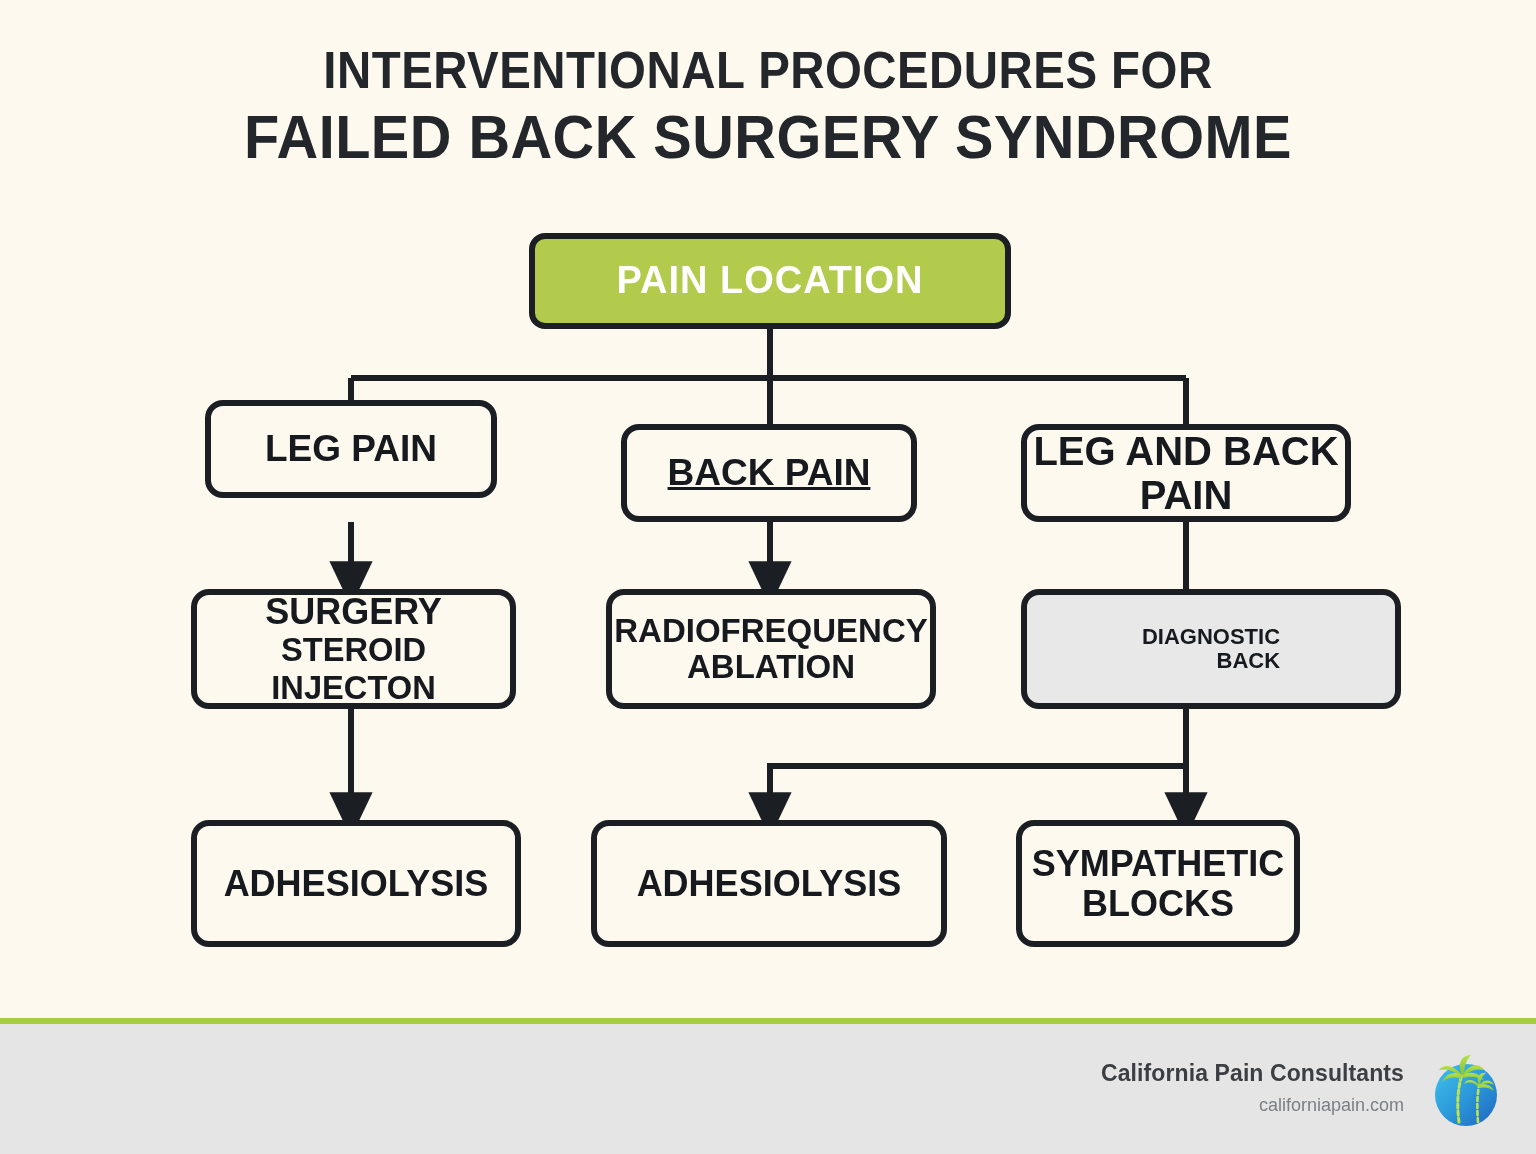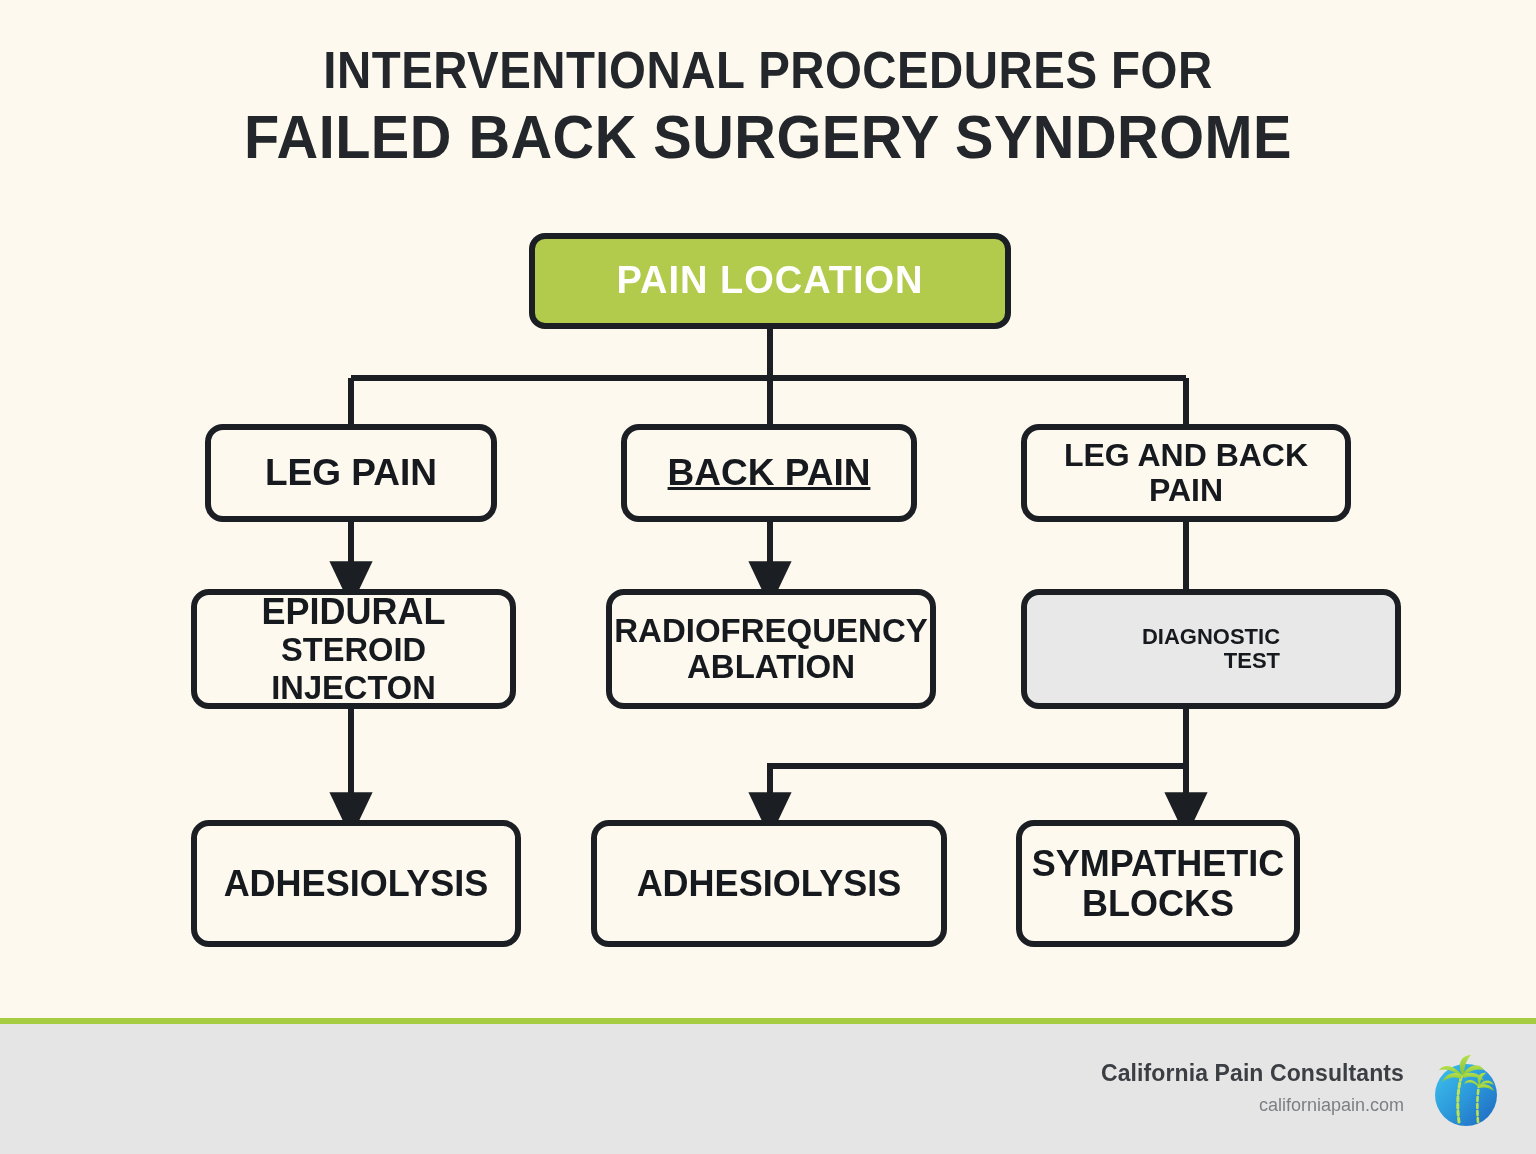--- a/index.html
+++ b/index.html
@@ -90,23 +90,23 @@
   }
   .node.gray {
     background: #e8e8e8;
   }
   .node .lbl { display: block; }
   .node .l1 { display: block; }
   .node .l2 { display: block; }
 
   
   #n-root      { left: 529px;  top: 233px; width: 482px; height: 96px;  font-size: 38px; letter-spacing: 1px; justify-content: center; }
-  #n-leg       { left: 205px;  top: 424px; width: 292px; height: 98px;  font-size: 37px; }
+  #n-leg       { left: 205px;  top: 400px; width: 292px; height: 98px;  font-size: 37px; }
   #n-back      { left: 621px;  top: 424px; width: 296px; height: 98px;  font-size: 37px; text-decoration: underline; }
-  #n-legback   { left: 1021px; top: 424px; width: 330px; height: 98px;  font-size: 32px; }
+  #n-legback   { left: 1021px; top: 424px; width: 330px; height: 98px;  font-size: 40px; }
   #n-epidural  { left: 191px;  top: 589px; width: 325px; height: 120px; font-size: 34px; }
   #n-radio     { left: 606px;  top: 589px; width: 330px; height: 120px; font-size: 33px; }
   #n-diag      { left: 1021px; top: 589px; width: 380px; height: 120px; font-size: 22px; text-align: right; }
   #n-adh1      { left: 191px;  top: 820px; width: 330px; height: 127px; font-size: 36px; }
   #n-adh2      { left: 591px;  top: 820px; width: 356px; height: 127px; font-size: 36px; }
   #n-symp      { left: 1016px; top: 820px; width: 284px; height: 127px; font-size: 36px; }
 
   #n-epidural .l1 { font-size: 36px; }
   #n-epidural .l2 { font-size: 34px; transform: scaleX(0.96); }
 
@@ -196,36 +196,36 @@
 
   <div class="node" id="n-legback">
     <span>
       <span class="l1">LEG AND BACK</span>
       <span class="l2">PAIN</span>
     </span>
   </div>
 
   <div class="node" id="n-epidural">
     <span>
-      <span class="l1">EPIDURAL</span>
+      <span class="l1">SURGERY</span>
       <span class="l2">STEROID INJECTON</span>
     </span>
   </div>
 
   <div class="node" id="n-radio">
     <span>
       <span class="l1">RADIOFREQUENCY</span>
       <span class="l2">ABLATION</span>
     </span>
   </div>
 
   <div class="node gray" id="n-diag">
     <span>
       <span class="l1">DIAGNOSTIC</span>
-      <span class="l2">TEST</span>
+      <span class="l2">BACK</span>
     </span>
   </div>
 
   <div class="node" id="n-adh1">
     <span class="lbl">ADHESIOLYSIS</span>
   </div>
 
   <div class="node" id="n-adh2">
     <span class="lbl">ADHESIOLYSIS</span>
   </div>

